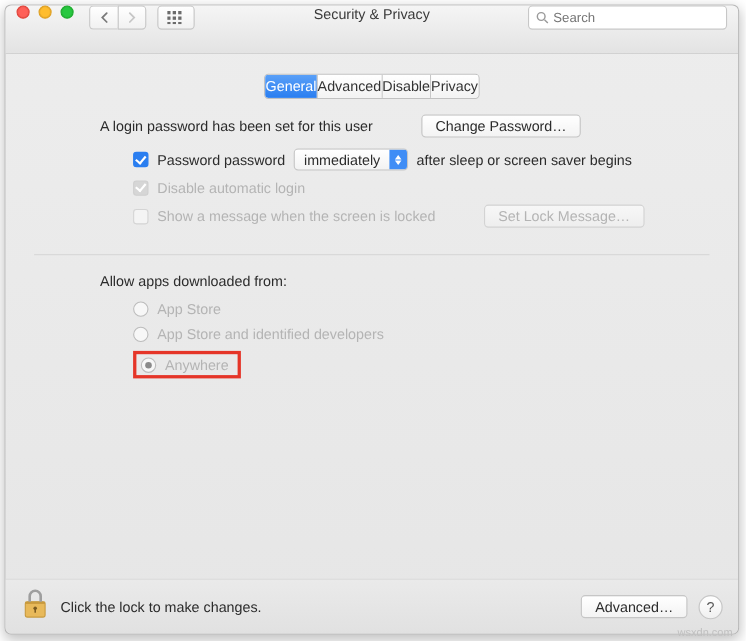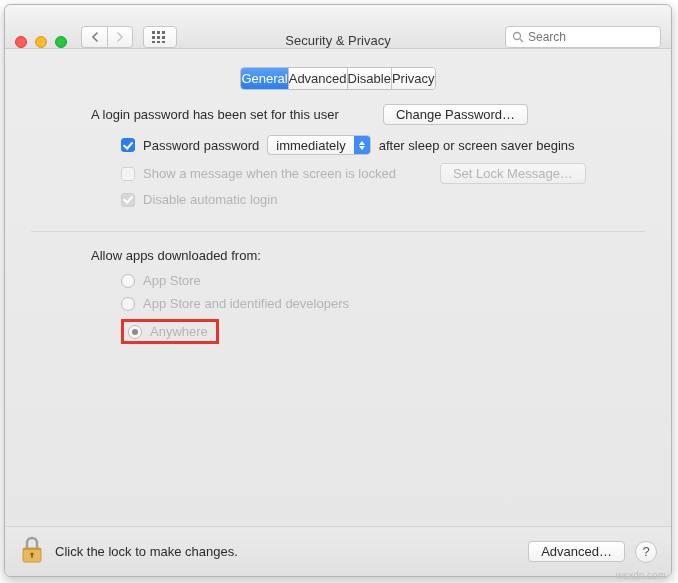--- a/index.html
+++ b/index.html
@@ -11,21 +11,21 @@
     border: 1px solid #b6b6b6;
     border-radius: 6px;
     box-shadow: 0 4px 12px rgba(0,0,0,0.25);
     display: flex; flex-direction: column;
   }
   .titlebar {
     height: 44px;
     background: linear-gradient(#f5f5f5, #e3e3e3);
     border-bottom: 1px solid #cfcfcf;
     border-radius: 6px 6px 0 0;
-    display: flex; align-items: flex-end;
+    display: flex; align-items: flex-start;
     padding: 0 10px;
     position: relative;
   }
   .traffic { display: flex; gap: 8px; }
   .traffic span { width: 12px; height: 12px; border-radius: 50%; display: inline-block; box-shadow: inset 0 0 1px rgba(0,0,0,0.3); }
   .tl-close { background:#ff5f57; border:1px solid #e24238; }
   .tl-min   { background:#ffbd2e; border:1px solid #dfa023; }
   .tl-zoom  { background:#28c840; border:1px solid #1dac2c; }
   .navbtns { display:flex; margin-left:14px; }
   .navbtns button, .gridbtn {
@@ -35,21 +35,21 @@
     display:flex; align-items:center; justify-content:center;
   }
   .navbtns button:first-child { border-radius:4px 0 0 4px; border-right:none; }
   .navbtns button:last-child  { border-radius:0 4px 4px 0; }
   .gridbtn { margin-left:10px; border-radius:4px; width:34px; }
   .titlebar-title {
     position:absolute; left:0; right:0; text-align:center;
     font-size:13px; color:#3a3a3a; font-weight:400; pointer-events:none;
   }
   .searchwrap {
-    margin-left:auto; width:156px; height:22px;
+    margin-left:auto; width:181px; height:22px;
     background:#fff; border:1px solid #c7c7c7; border-radius:4px;
     display:flex; align-items:center; padding:0 6px; color:#9a9a9a; font-size:12px;
   }
   .searchwrap svg { margin-right:4px; flex-shrink:0; }
   .searchwrap input { border:none; outline:none; width:100%; font-size:12px; background:transparent; }
 
   .tabbar { display:flex; justify-content:center; padding:18px 0 10px; }
   .tabs { display:flex; border:1px solid #c1c1c1; border-radius:4px; overflow:hidden; background:#fff; }
   .tab { padding:3px 0; font-size:13px; color:#333; background:linear-gradient(#ffffff,#f3f3f3); border-right:1px solid #c1c1c1; }
   .tab:last-child { border-right:none; }
@@ -172,28 +172,28 @@
         <span>immediately</span>
         <span class="stepper">
               <div class="up"></div>
               <div class="dn"></div>
             </span>
       </span>
       <span>after sleep or screen saver begins</span>
     </div>
 
     <div class="row indent">
+      <span class="check disabled-checked"></span>
+      <span class="dim">Disable automatic login</span>
+    </div>
+
+    <div class="row indent">
       <span class="check" style="border-color:#d4d4d4;background:#f4f4f4;"></span>
       <span class="dim">Show a message when the screen is locked</span>
       <button class="mac-btn disabled">Set Lock Message…</button>
-    </div>
-
-    <div class="row indent">
-      <span class="check disabled-checked"></span>
-      <span class="dim">Disable automatic login</span>
     </div>
 
     <div class="hr"></div>
 
     <div style="margin-left:60px; margin-bottom:10px;">
       <span>Allow apps downloaded from:</span>
     </div>
 
     <div class="row indent">
       <span class="radio"></span>

